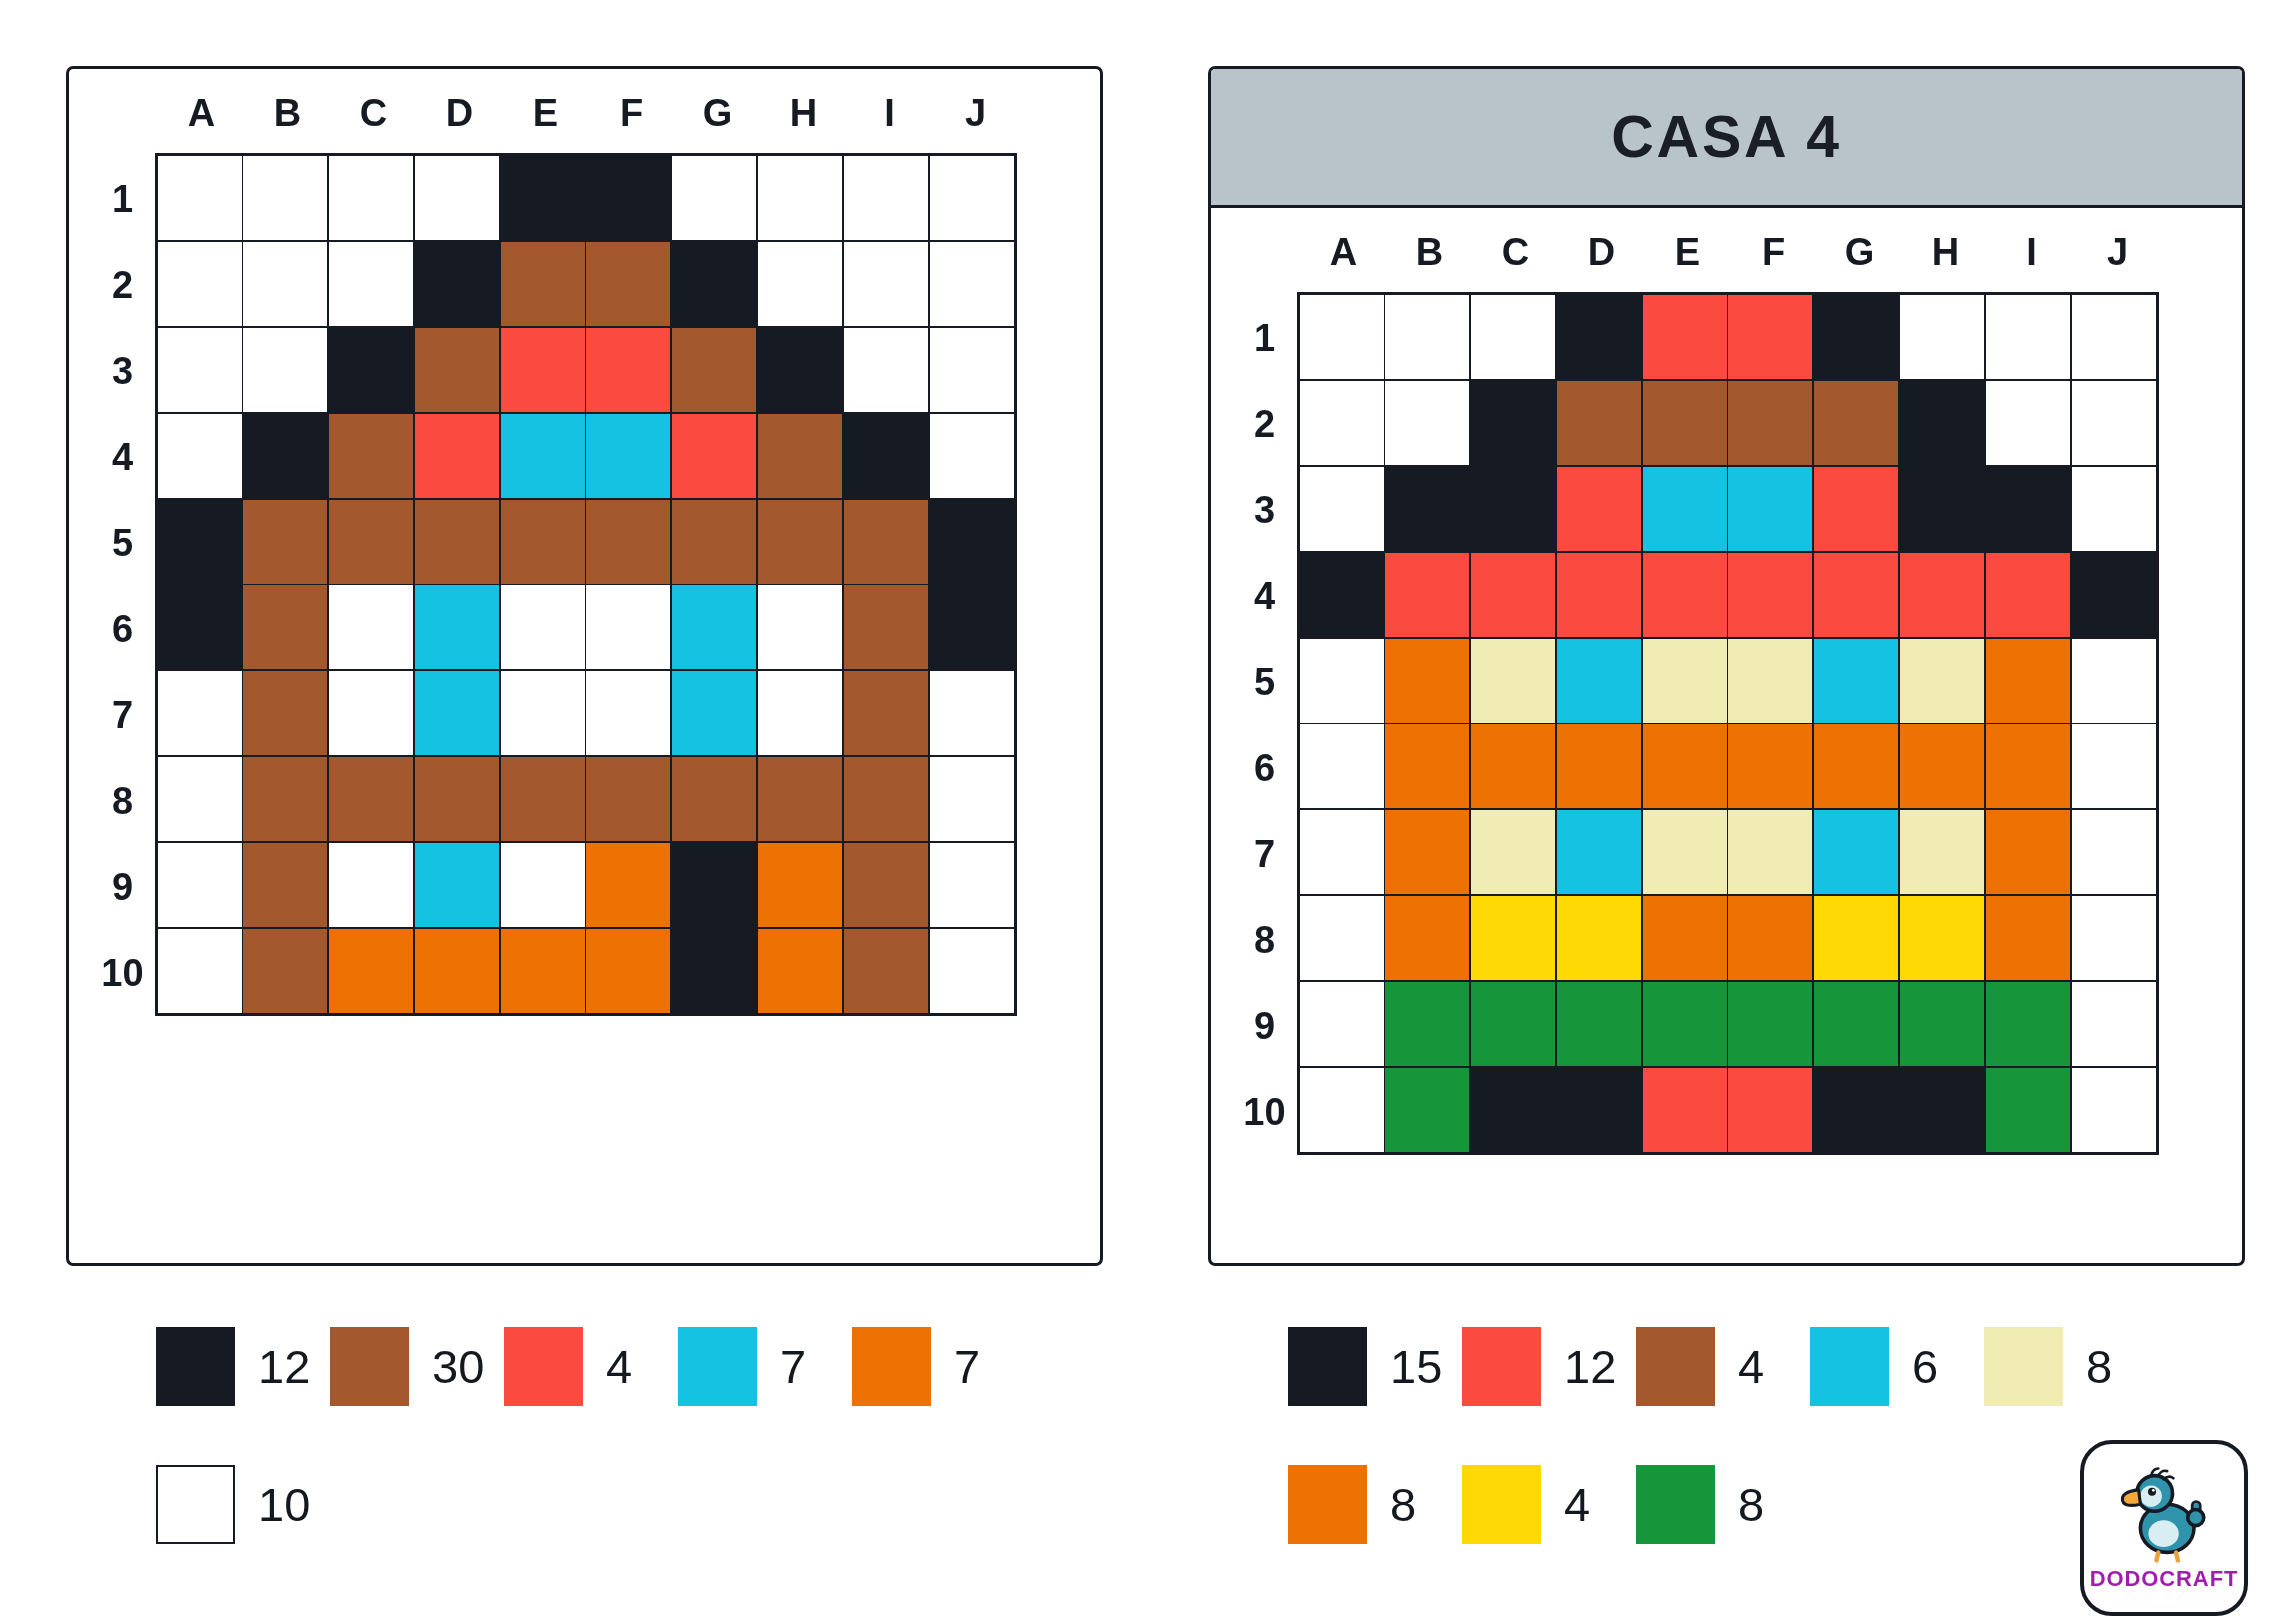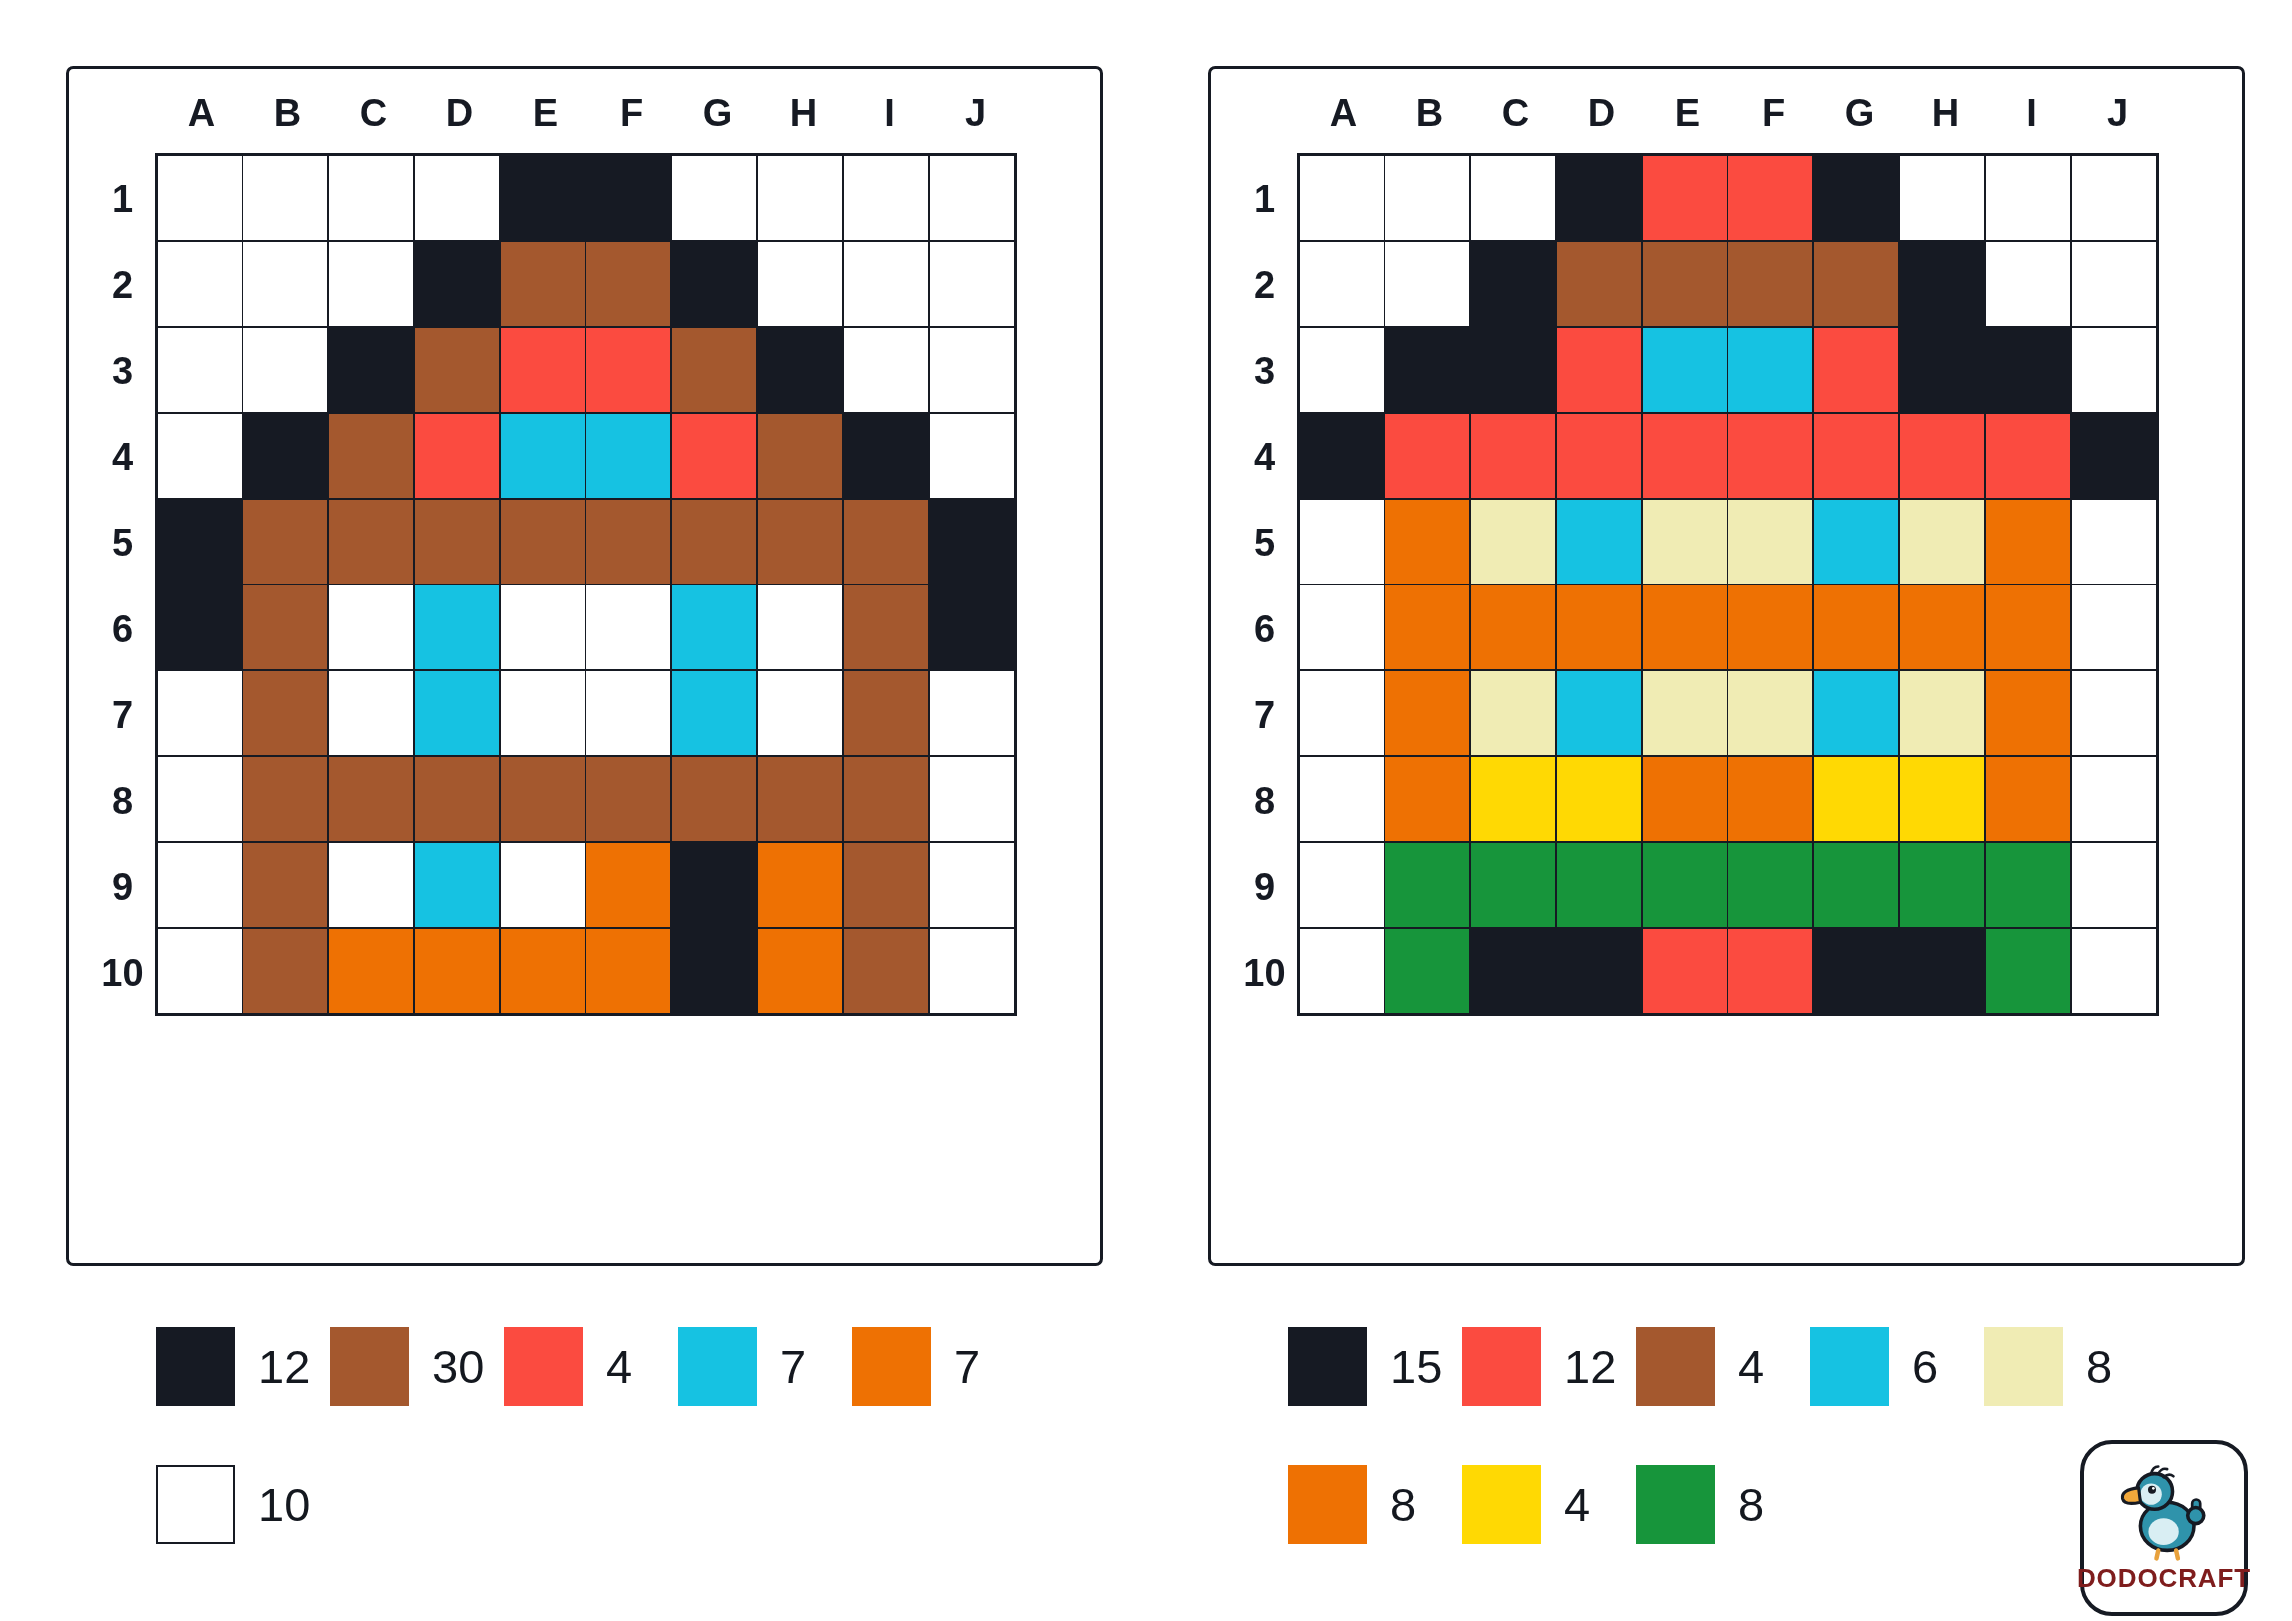--- a/index.html
+++ b/index.html
@@ -44,21 +44,21 @@
   .swatch-bordered { border:2.7px solid #161a23; }
   .legend-count { font-size:47px; color:#14181f; margin-left:23px; }
   .logo {
     position:absolute; left:2080px; top:1440px; width:168px; height:176px;
     border:4.5px solid #161a23; border-radius:32px; background:#ffffff;
     box-sizing:border-box; display:flex; flex-direction:column;
     align-items:center; justify-content:center;
   }
   .logo svg { display:block; }
   .logo-text {
-    font-size:26px; font-weight:bold; letter-spacing:0.9px; color:#7f1d1d; margin-top:1.8px;
+    font-size:22px; font-weight:bold; letter-spacing:0.9px; color:#a21caf; margin-top:1.8px;
   }
 </style>
 </head>
 <body>
 
 <div class="page">
 
   <section class="panel" style="left:66px;">
     <div class="panel-body">
       <div class="col-labels">
@@ -186,20 +186,23 @@
             <div class="cell" style="background: rgb(22, 26, 35);"></div>
             <div class="cell" style="background: rgb(238, 113, 3);"></div>
             <div class="cell" style="background: rgb(164, 88, 46);"></div>
             <div class="cell" style="background: rgb(255, 255, 255);"></div>
           </div>
       </div>
     </div>
   </section>
 
   <section class="panel" style="left:1208px;">
+    <header class="panel-header">
+      <h1 class="panel-title">CASA 4</h1>
+    </header>
     <div class="panel-body">
       <div class="col-labels">
           <div class="col-label">A</div>
           <div class="col-label">B</div>
           <div class="col-label">C</div>
           <div class="col-label">D</div>
           <div class="col-label">E</div>
           <div class="col-label">F</div>
           <div class="col-label">G</div>
           <div class="col-label">H</div>

